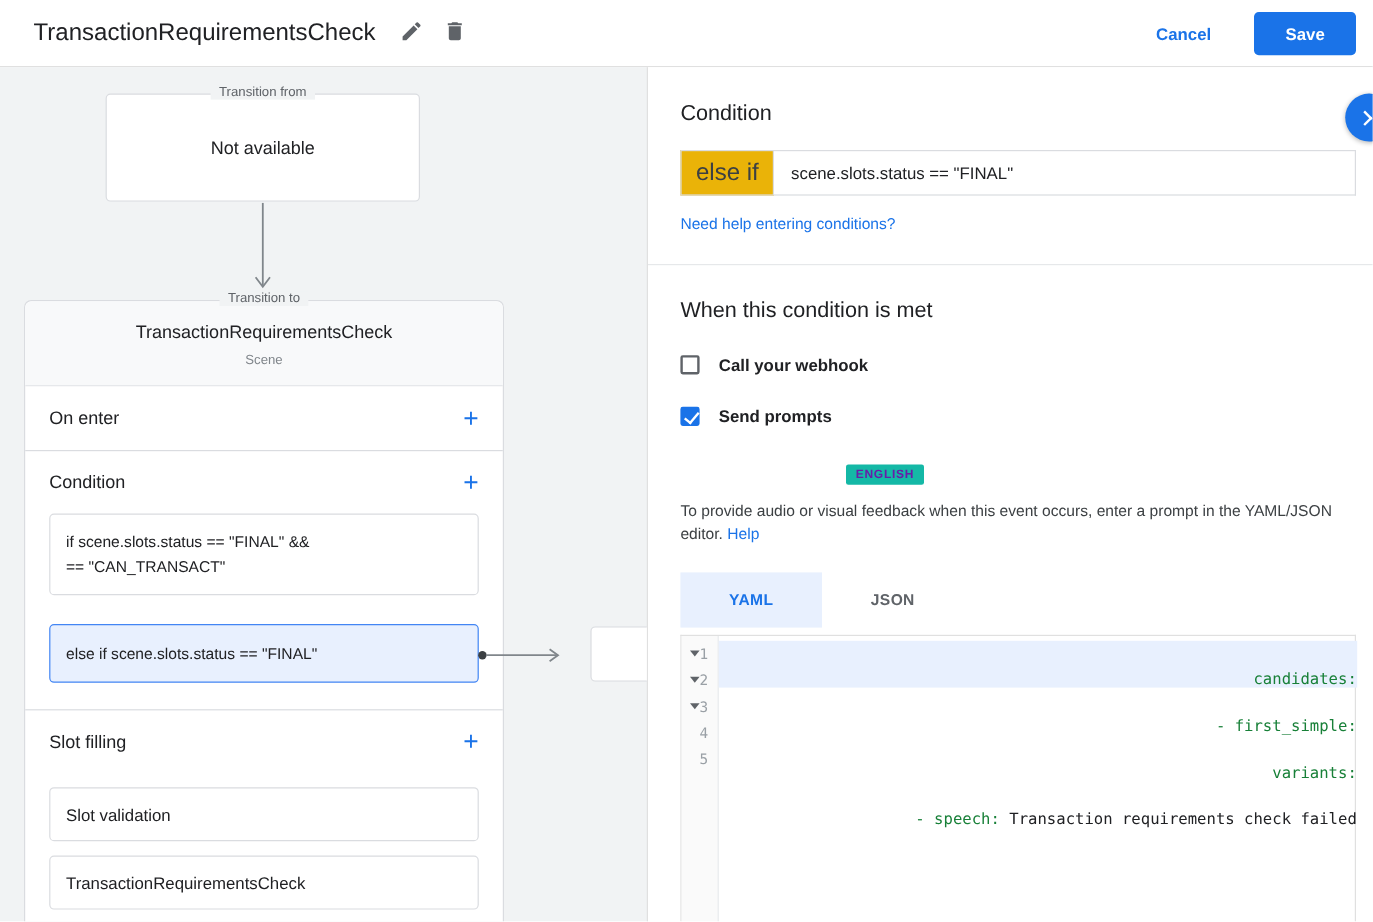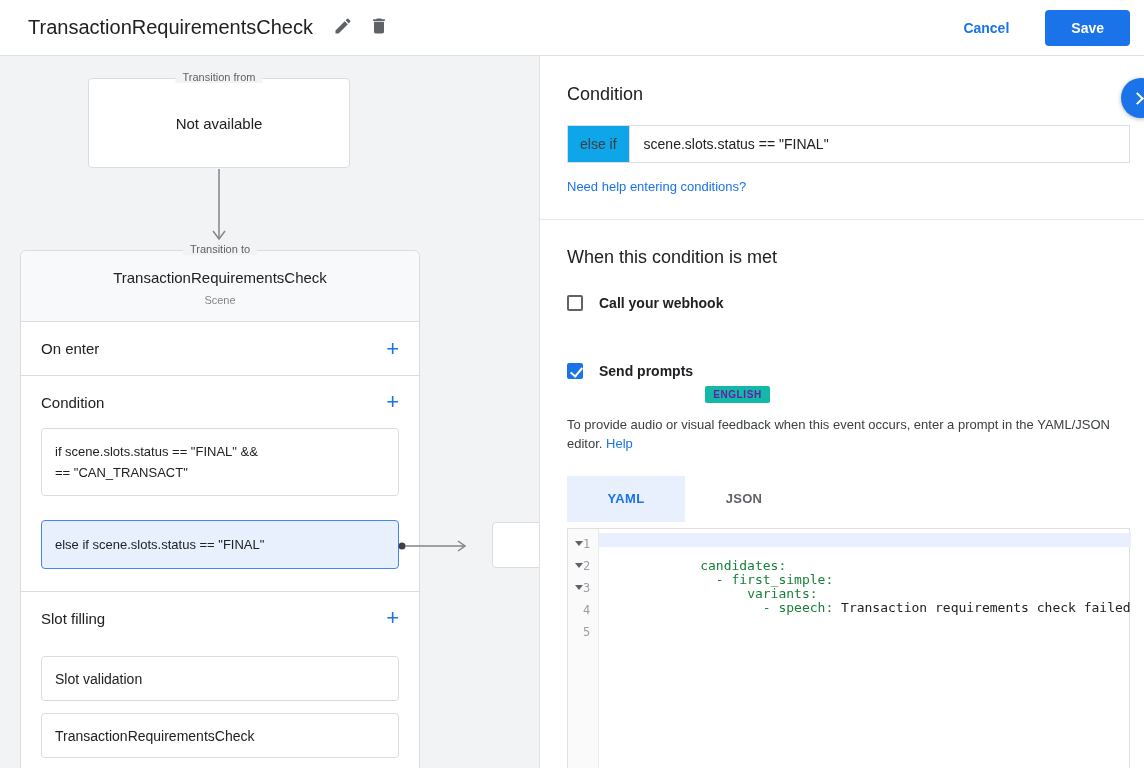--- a/index.html
+++ b/index.html
@@ -43,49 +43,49 @@
   .ghost-box { position:absolute; left:450px; top:50%; transform:translateY(-50%); width:90px; height:46px; background:#fff; border:1px solid #dadce0; border-radius:4px; }
 
   .slot-box { border:1px solid #dadce0; border-radius:4px; height:45px; display:flex; align-items:center; padding:0 13px; font-size:14px; color:#202124; margin-top:12px; background:#fff; cursor:pointer; }
 
   
   .panel-title { font-size:18px; color:#202124; }
   .expand-btn { position:absolute; top:22px; right:-17px; width:40px; height:40px; border-radius:50%; background:#1a73e8; border:none; cursor:pointer; box-shadow:0 1px 4px rgba(0,0,0,.3); }
   .chev { display:block; width:9px; height:9px; border-top:2px solid #fff; border-right:2px solid #fff; transform:rotate(45deg); margin-left:6px; }
 
   .cond-row { margin-top:20px; display:flex; height:38px; }
-  .cond-prefix { background:#0ea5e9; border:1px solid #dadce0; display:flex; align-items:center; padding:0 12px; font-size:14px; color:#3c4043; white-space:nowrap; }
+  .cond-prefix { background:#eab308; border:1px solid #dadce0; display:flex; align-items:center; padding:0 12px; font-size:20px; color:#3c4043; white-space:nowrap; }
   .cond-input { flex:1; border:1px solid #dadce0; border-left:none; display:flex; align-items:center; padding:0 14px; font-size:14px; color:#202124; cursor:text; }
 
   .help-link { display:inline-block; margin-top:16px; font-size:13px; color:#1a73e8; text-decoration:none; cursor:pointer; }
   .panel-divider { height:1px; background:#e6e8ea; margin:24px -14px 0 -27px; }
   .when-heading { margin-top:27px; font-size:18px; color:#202124; }
 
-  .check-row { margin-top:27px; display:flex; align-items:center; }
+  .check-row { margin-top:27px; display:flex; align-items:flex-start; }
   .checkbox { width:16px; height:16px; border:2px solid #5f6368; border-radius:2px; margin-right:16px; cursor:pointer; position:relative; flex:none; }
   .checkbox.checked { background:#1a73e8; border-color:#1a73e8; }
   .checkbox.checked::after { content:""; position:absolute; left:4px; top:0px; width:5px; height:10px; border-right:2px solid #fff; border-bottom:2px solid #fff; transform:rotate(40deg); }
   .check-label { font-size:14px; font-weight:bold; color:#202124; }
   .badge { margin-left:12px; background:#14b8a6; color:#681da8; font-size:10px; font-weight:bold; letter-spacing:.6px; padding:3px 8px; border-radius:2px;margin-top:48px; }
 
   .desc { margin-top:13px; font-size:13px; color:#3c4043; max-width:560px; line-height:1.45; }
   .desc a { color:#1a73e8; text-decoration:none; cursor:pointer; }
 
   .tabs { margin-top:22px; display:flex; }
   .tab { width:118px; height:46px; display:flex; align-items:center; justify-content:center; font-size:13px; font-weight:bold; letter-spacing:.3px; color:#5f6368; cursor:pointer; }
   .tab.active { background:#e8f0fe; color:#1a73e8; }
 
   .editor { margin-top:6px; border:1px solid #e0e0e0; border-bottom:none; height:330px; display:flex; background:#fff; }
   .gutter { width:50px; background:#fafafa; border-right:1px solid #e8eaed; padding-top:4px; }
   .gutter-row { height:22px; display:flex; align-items:center; justify-content:space-between; padding:0 8px 0 7px; }
   .fold { width:0; height:0; border-left:4px solid transparent; border-right:4px solid transparent; border-top:5px solid #5f6368; cursor:pointer; }
   .fold.empty { border:none; width:8px; }
   .lnum { font-family:"DejaVu Sans Mono", monospace; font-size:12px; color:#9aa0a6; }
   .code { flex:1; padding-top:4px; cursor:text; }
-  .code-row { height:14px; line-height:22px; font-family:"DejaVu Sans Mono", monospace; font-size:13px; white-space:pre; padding-left:7px; color:#202124; }
+  .code-row { height:39px; line-height:22px; font-family:"DejaVu Sans Mono", monospace; font-size:13px; white-space:pre; padding-left:7px; color:#202124;text-align:right; }
   .code-row.active { background:#e8f0fe; }
   .tok-key { color:#188038; }
 </style>
 </head>
 <body>
 
 <div class="app">
 
   <div class="header">
     <span class="header-title">TransactionRequirementsCheck</span>

